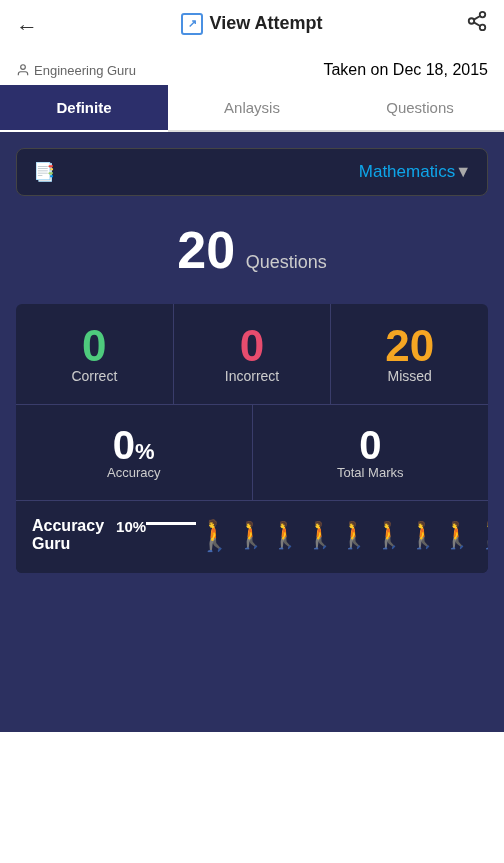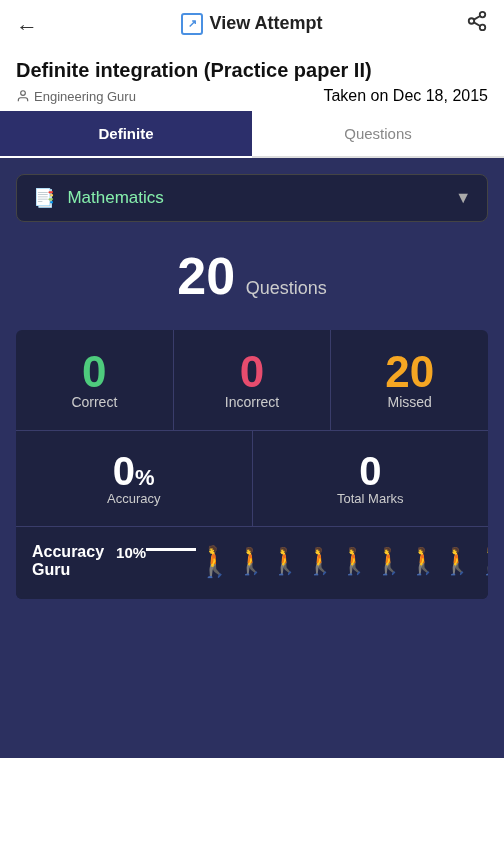--- a/index.html
+++ b/index.html
@@ -101,23 +101,23 @@
       margin-bottom: 24px;
       cursor: pointer;
     }
     .subject-dropdown .book-icon {
       color: #aaa;
       font-size: 18px;
       margin-right: 12px;
     }
     .subject-dropdown .subject-name {
       flex: 1;
-      color: #86efac;
+      color: #0ea5e9;
       font-size: 17px;
-      text-align: left;
+      text-align: right;
     }
     .subject-dropdown .chevron {
       color: #aaa;
       font-size: 16px;
     }
 
     
     .questions-count {
       text-align: center;
       margin-bottom: 24px;
@@ -227,38 +227,40 @@
       <circle cx="18" cy="5" r="3"></circle>
         <circle cx="6" cy="12" r="3"></circle>
         <circle cx="18" cy="19" r="3"></circle>
       <line x1="8.59" y1="13.51" x2="15.42" y2="17.49"></line>
         <line x1="15.41" y1="6.51" x2="8.59" y2="10.49"></line>
     </svg>
   </span>
 </div>
 
 <div class="title-section">
-  <h1>Definite integration (Practice paper II)</h1>
   <div class="title-meta">
     <div class="author">
       <svg width="14" height="14" viewBox="0 0 24 24" fill="none" stroke="#666" stroke-width="2">
         <path d="M20 21v-2a4 4 0 0 0-4-4H8a4 4 0 0 0-4 4v2"></path>
           <circle cx="12" cy="7" r="4"></circle>
       </svg>
       <span>Engineering Guru</span>
     </div>
     <span>Taken on Dec 18, 2015</span>
   </div>
 </div>
 
 <div class="tab-bar">
   <div class="tab active">
     <span>Definite</span>
   </div>
   <div class="tab">
+    <span>Anlaysis</span>
+  </div>
+  <div class="tab">
     <span>Questions</span>
   </div>
 </div>
 
 <div class="main-content">
 
   <div class="subject-dropdown">
     <span class="book-icon">📑</span>
     <span class="subject-name">Mathematics</span>
     <span class="chevron">▼</span>

